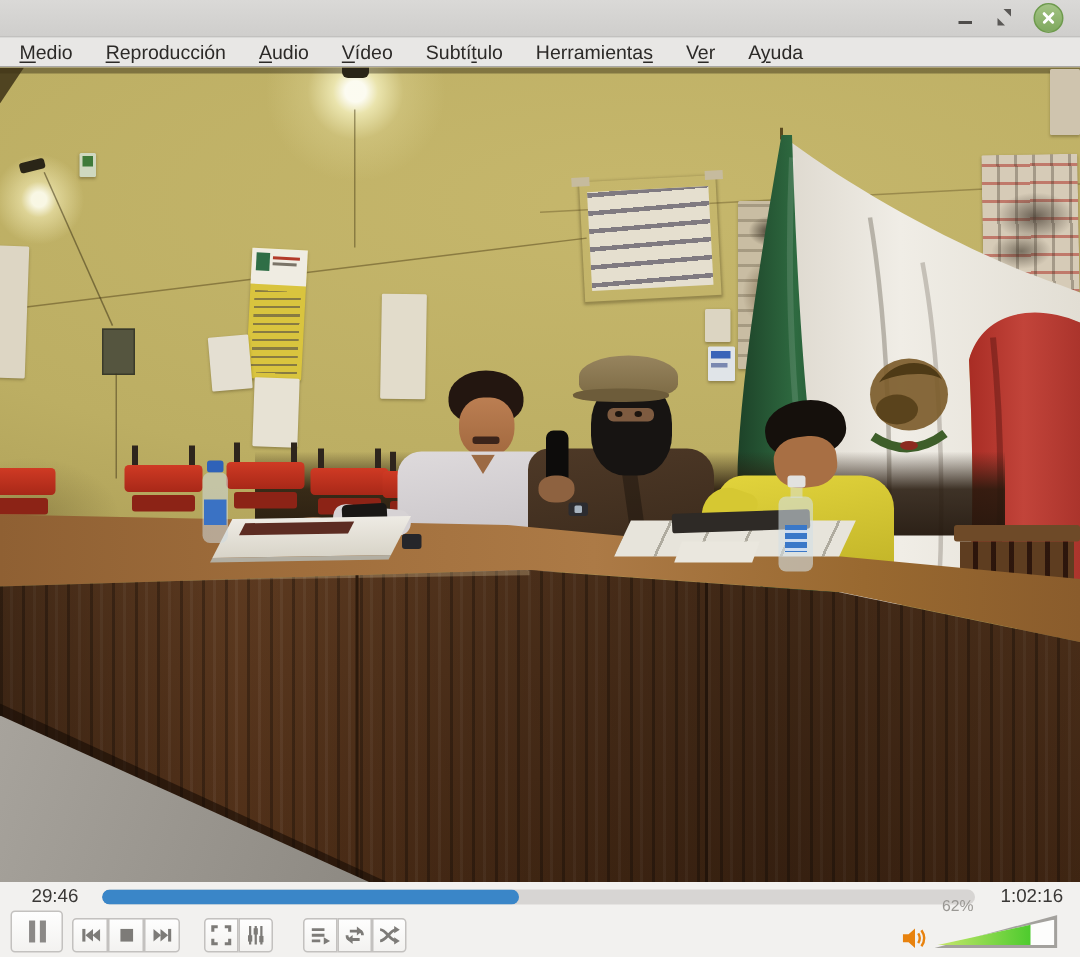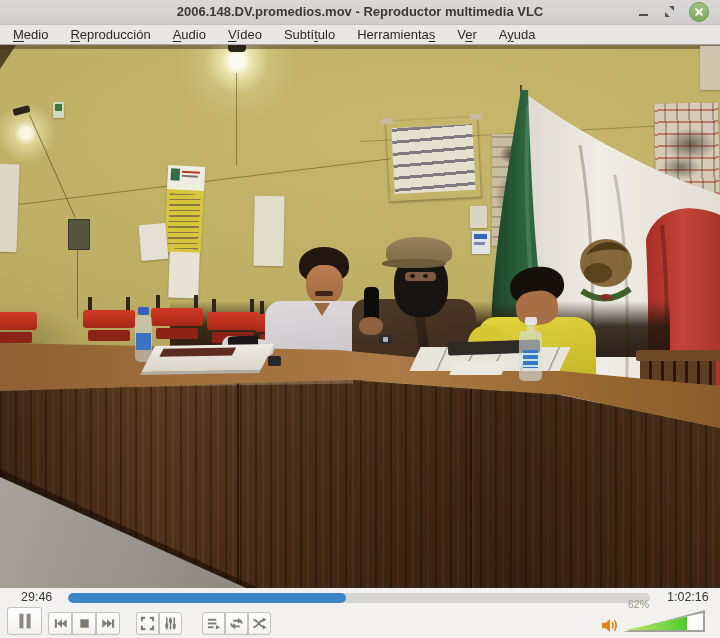--- a/index.html
+++ b/index.html
@@ -203,21 +203,20 @@
   .vt-outline{position:absolute;left:0;top:0;width:82px;height:22px;background:#a3a19d;
     clip-path:polygon(0 100%,100% 0,100% 100%);}
   .vt-inner{position:absolute;left:2px;top:3px;width:78px;height:17px;background:#fdfdfc;
     clip-path:polygon(0 100%,100% 0,100% 100%);}
   .vt-fill{position:absolute;left:0;top:0;bottom:0;background:linear-gradient(90deg,#c8e76c,#4ecb2e);}
 </style>
 </head>
 <body>
 
 <div class="titlebar">
-  <div class="title">2006.148.DV.promedios.mov - Reproductor multimedia VLC</div>
   <div class="winbtn btn-min">
     <span class="bar"></span>
   </div>
   <div class="winbtn btn-max">
     <span class="tri-a"></span>
     <span class="tri-b"></span>
   </div>
   <div class="winbtn btn-close">
     <span class="close-circle">
         <span></span>

